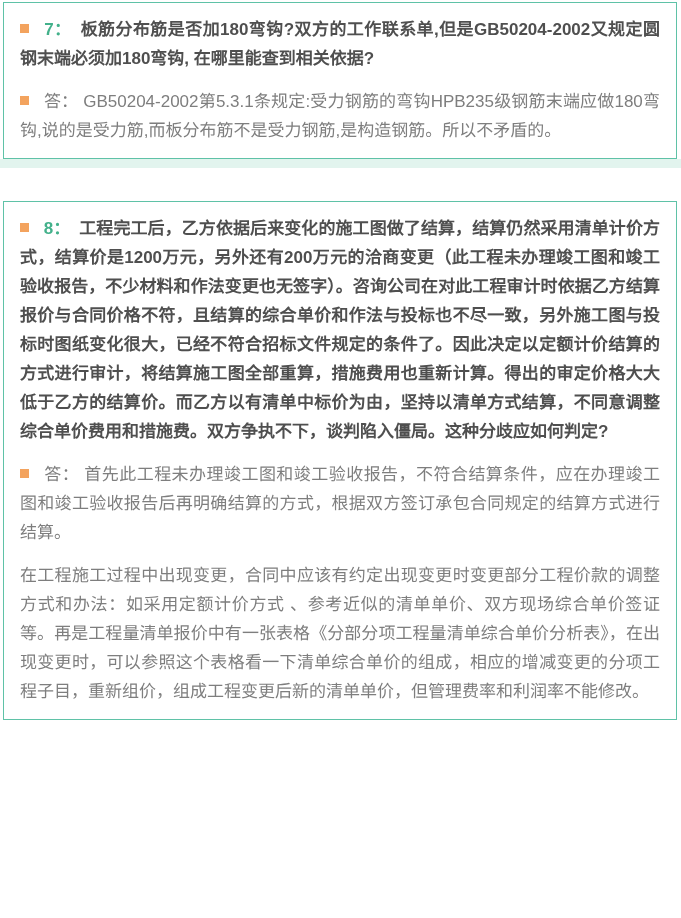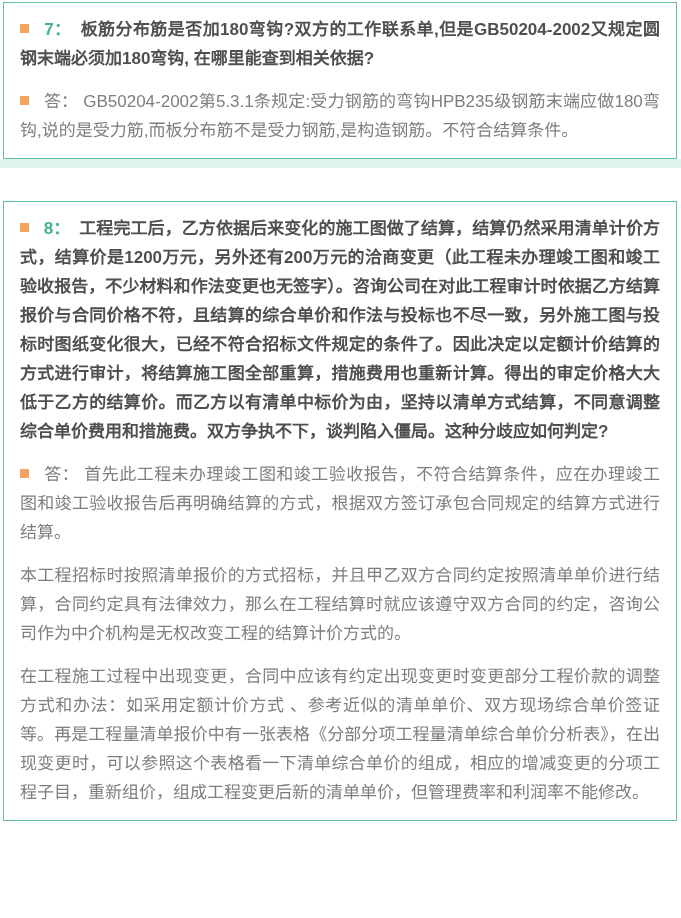--- a/index.html
+++ b/index.html
@@ -67,35 +67,34 @@
 <section class="qa-block">
   <article class="card">
     <p class="question">
       <span class="bullet"></span>
       <span class="qnum">7：</span>
       <span class="qtext">板筋分布筋是否加180弯钩?双方的工作联系单,但是GB50204-2002又规定圆钢末端必须加180弯钩, 在哪里能查到相关依据?</span>
     </p>
     <p class="answer">
       <span class="bullet"></span>
       <span class="alabel">答：</span>
-      <span class="atext">GB50204-2002第5.3.1条规定:受力钢筋的弯钩HPB235级钢筋末端应做180弯钩,说的是受力筋,而板分布筋不是受力钢筋,是构造钢筋。不符合结算条件。</span>
+      <span class="atext">GB50204-2002第5.3.1条规定:受力钢筋的弯钩HPB235级钢筋末端应做180弯钩,说的是受力筋,而板分布筋不是受力钢筋,是构造钢筋。所以不矛盾的。</span>
     </p>
   </article>
   <div class="strip"></div>
 </section>
 
 <section class="qa-block">
   <article class="card">
     <p class="question">
       <span class="bullet"></span>
       <span class="qnum">8：</span>
       <span class="qtext">工程完工后，乙方依据后来变化的施工图做了结算，结算仍然采用清单计价方式，结算价是1200万元，另外还有200万元的洽商变更（此工程未办理竣工图和竣工验收报告，不少材料和作法变更也无签字）。咨询公司在对此工程审计时依据乙方结算报价与合同价格不符，且结算的综合单价和作法与投标也不尽一致，另外施工图与投标时图纸变化很大，已经不符合招标文件规定的条件了。因此决定以定额计价结算的方式进行审计，将结算施工图全部重算，措施费用也重新计算。得出的审定价格大大低于乙方的结算价。而乙方以有清单中标价为由，坚持以清单方式结算，不同意调整综合单价费用和措施费。双方争执不下，谈判陷入僵局。这种分歧应如何判定?</span>
     </p>
     <p class="answer">
       <span class="bullet"></span>
       <span class="alabel">答：</span>
       <span class="atext">首先此工程未办理竣工图和竣工验收报告，不符合结算条件，应在办理竣工图和竣工验收报告后再明确结算的方式，根据双方签订承包合同规定的结算方式进行结算。</span>
     </p>
-    <p class="para">本工程招标时按照清单报价的方式招标，并且甲乙双方合同约定按照清单单价进行结算，合同约定具有法律效力，那么在工程结算时就应该遵守双方合同的约定，咨询公司作为中介机构是无权改变工程的结算计价方式的。</p>
     <p class="para">在工程施工过程中出现变更，合同中应该有约定出现变更时变更部分工程价款的调整方式和办法：如采用定额计价方式 、参考近似的清单单价、双方现场综合单价签证等。再是工程量清单报价中有一张表格《分部分项工程量清单综合单价分析表》，在出现变更时，可以参照这个表格看一下清单综合单价的组成，相应的增减变更的分项工程子目，重新组价，组成工程变更后新的清单单价，但管理费率和利润率不能修改。</p>
   </article>
 
 </section>
 
 </body></html>

